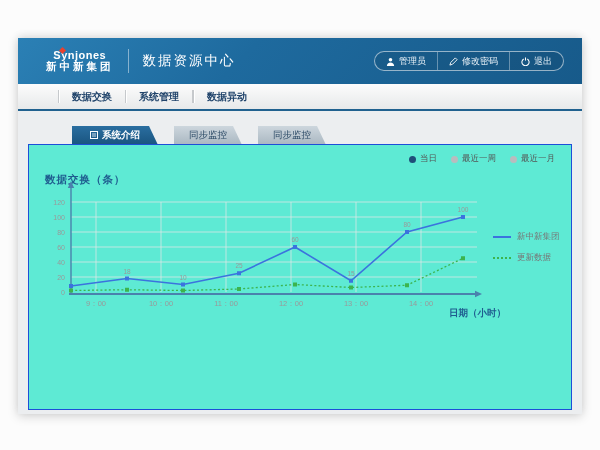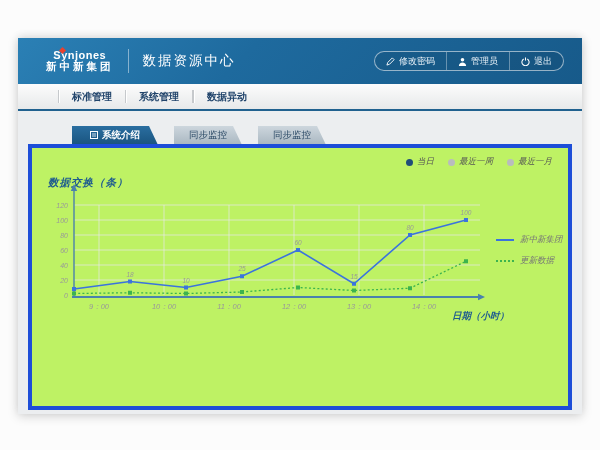--- a/index.html
+++ b/index.html
@@ -64,21 +64,21 @@
     width:86px; background:linear-gradient(#2a6ea0,#19547f); color:#fff; font-weight:bold;
   }
   .tab.inactive {
     width:68px; margin-left:16px;
     background:linear-gradient(#cdd6dd,#a9b7c1); color:#2c4a66;font-family:Liberation Serif, serif;
   }
 
   
   .panel {
     position:absolute; left:10px; right:10px; top:106px; bottom:4px;
-    background:#bef264; border:4px solid #1d4ed8;font-style:italic;
+    background:#5eead4; border:1px solid #1d4ed8;
   }
 
   
   .filters { position:absolute; top:8px; right:16px; display:flex; gap:14px; }
   .filter { display:flex; align-items:center; gap:4px; font-size:8.5px; color:#555; cursor:pointer; }
   .radio-dot { width:7px; height:7px; border-radius:50%; background:#b9bcbe; }
   .filter.selected .radio-dot { background:#1f4e79; }
 
   .chart-title { position:absolute; left:16px; top:28px; font-size:10.5px; font-weight:bold; color:#1f5c8f; letter-spacing:1px; }
   .chart-wrap { position:absolute; left:2px; top:32px; width:452px; height:152px; }
@@ -109,52 +109,52 @@
     <div class="header">
       <div class="logo">
         <span class="logo-spark"></span>
         <span class="logo-main">Synjones</span>
         <span class="logo-sub">新中新集团</span>
       </div>
       <div class="header-divider"></div>
       <div class="app-title">数据资源中心</div>
 
       <div class="user-pill">
-        <div class="pill-item">
-          <span>
-            <svg width="9" height="9" viewBox="0 0 10 10">
-                <path d="M1 9l1-3 5-5 2 2-5 5z" fill="none" stroke="#fff" stroke-width="1"></path>
-              </svg>
-          </span>
-          <span>修改密码</span>
-        </div>
         <div class="pill-item">
           <span>
             <svg width="9" height="9" viewBox="0 0 10 10">
                 <circle cx="5" cy="3" r="2" fill="#fff"></circle>
                 <path d="M1 10c0-2.5 1.8-4 4-4s4 1.5 4 4z" fill="#fff"></path>
               </svg>
           </span>
           <span>管理员</span>
         </div>
         <div class="pill-item">
           <span>
             <svg width="9" height="9" viewBox="0 0 10 10">
+                <path d="M1 9l1-3 5-5 2 2-5 5z" fill="none" stroke="#fff" stroke-width="1"></path>
+              </svg>
+          </span>
+          <span>修改密码</span>
+        </div>
+        <div class="pill-item">
+          <span>
+            <svg width="9" height="9" viewBox="0 0 10 10">
                 <path d="M3 2.2a4 4 0 1 0 4 0" fill="none" stroke="#fff" stroke-width="1.2"></path>
                 <line x1="5" y1="0.5" x2="5" y2="4" stroke="#fff" stroke-width="1.2"></line>
               </svg>
           </span>
           <span>退出</span>
         </div>
       </div>
     </div>
 
     <div class="nav">
       <div class="nav-sep"></div>
-      <div class="nav-item">标准管理</div>
+      <div class="nav-item">数据交换</div>
       <div class="nav-sep"></div>
       <div class="nav-item">系统管理</div>
       <div class="nav-sep"></div>
       <div class="nav-sep"></div>
       <div class="nav-item">数据异动</div>
     </div>
 
     <div class="tabs">
       <div class="tab active">
         <span>

